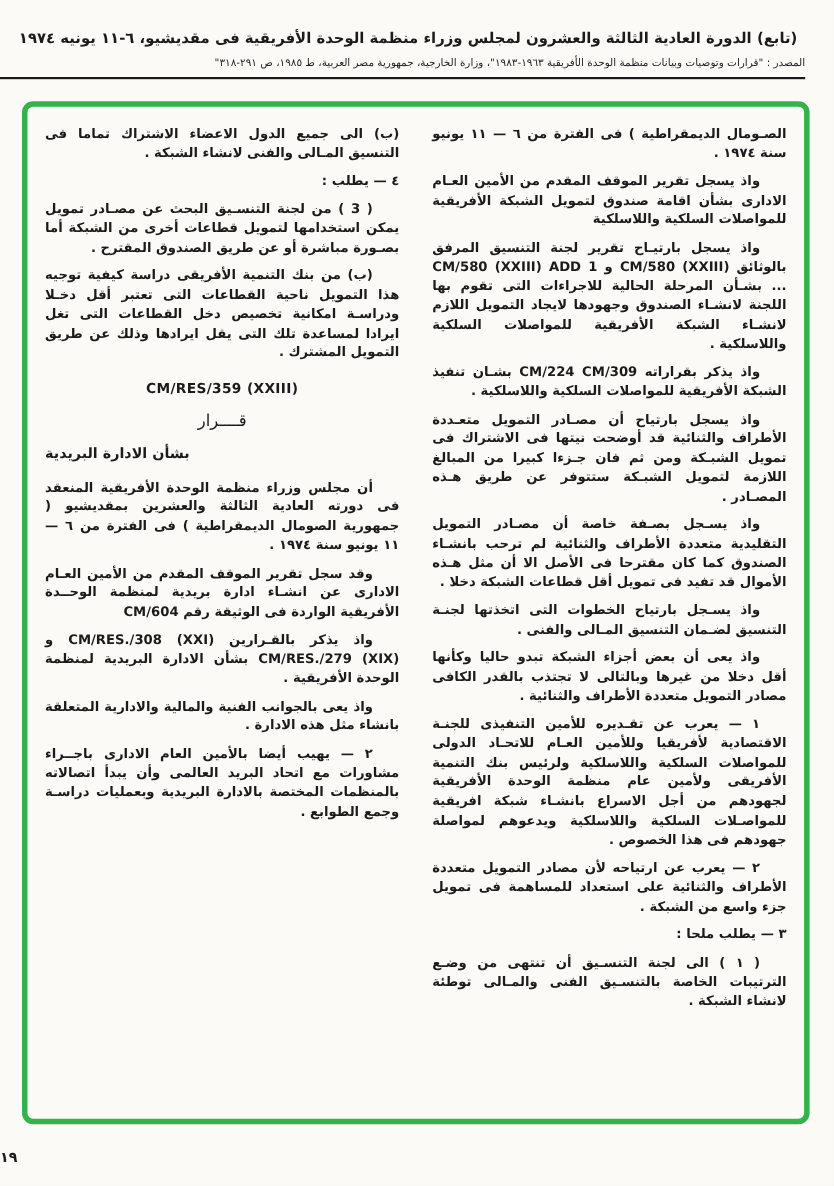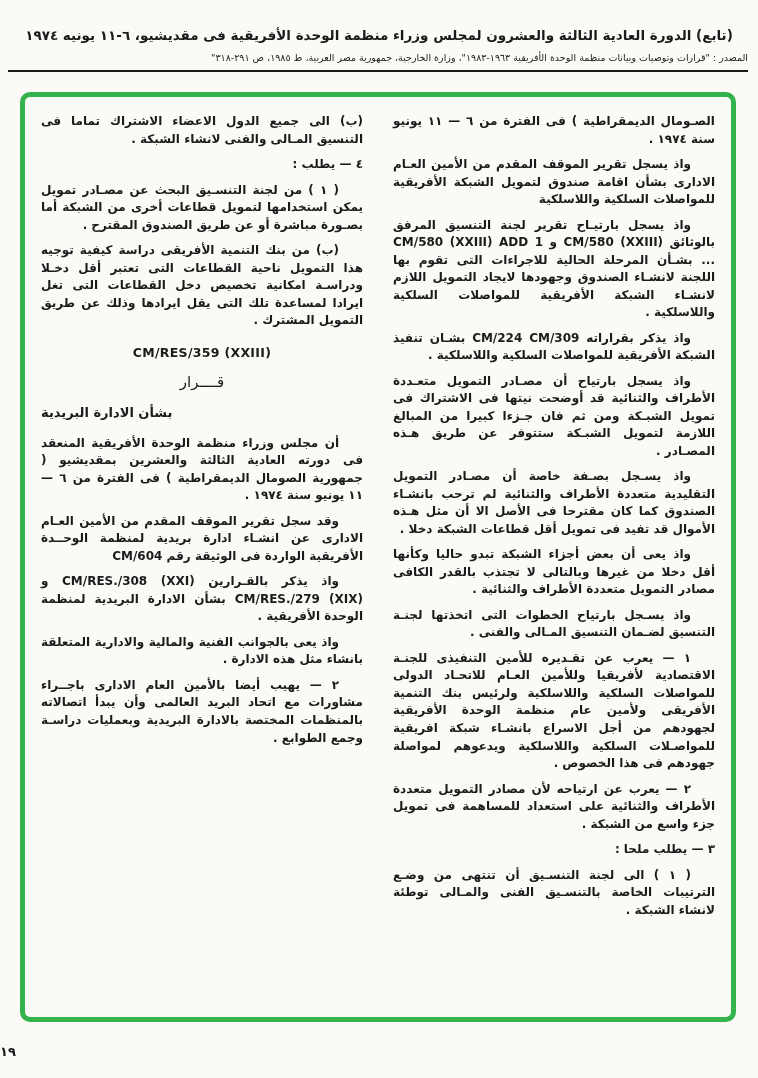--- a/index.html
+++ b/index.html
@@ -11,21 +11,21 @@
     overflow: hidden;
   }
   .page {
     position: relative;
     width: 758px; height: 1078px;
     background: #fbfaf7;
     direction: rtl;
     color: #1b1b1b;
   }
   
-  .header { padding: 26px 10px 0 10px; }
+  .header { padding: 26px 26px 0 10px; }
   .doc-title {
     text-align: center;
     font-weight: bold;
     font-size: 13.5px;
     line-height: 1.4;
   }
   .doc-source {
     margin-top: 7px;
     font-size: 9.5px;
     text-align: right;
@@ -112,32 +112,32 @@
   <div class="content-box">
     <div class="columns">
 
       <div class="col">
         <p class="para noindent">الصـومال الديمقراطية ) فى الفترة من ٦ — ١١ يونيو سنة ١٩٧٤ .</p>
         <p class="para">واذ يسجل تقرير الموقف المقدم من الأمين العـام الادارى بشأن اقامة صندوق لتمويل الشبكة الأفريقية للمواصلات السلكية واللاسلكية</p>
         <p class="para">واذ يسجل بارتيـاح تقرير لجنة التنسيق المرفق بالوثائق CM/580 (XXIII) و CM/580 (XXIII) ADD 1 ... بشـأن المرحلة الحالية للاجراءات التى تقوم بها اللجنة لانشـاء الصندوق وجهودها لايجاد التمويل اللازم لانشـاء الشبكة الأفريقية للمواصلات السلكية واللاسلكية .</p>
         <p class="para">واذ يذكر بقراراته CM/224 CM/309 بشـان تنفيذ الشبكة الأفريقية للمواصلات السلكية واللاسلكية .</p>
         <p class="para">واذ يسجل بارتياح أن مصـادر التمويل متعـددة الأطراف والثنائية قد أوضحت نيتها فى الاشتراك فى تمويل الشبـكة ومن ثم فان جـزءا كبيرا من المبالغ اللازمة لتمويل الشبـكة ستتوفر عن طريق هـذه المصـادر .</p>
         <p class="para">واذ يسـجل بصـفة خاصة أن مصـادر التمويل التقليدية متعددة الأطراف والثنائية لم ترحب بانشـاء الصندوق كما كان مقترحا فى الأصل الا أن مثل هـذه الأموال قد تفيد فى تمويل أقل قطاعات الشبكة دخلا .</p>
+        <p class="para">واذ يسـجل بارتياح الخطوات التى اتخذتها لجنـة التنسيق لضـمان التنسيق المـالى والفنى .</p>
         <p class="para">واذ يعى أن بعض أجزاء الشبكة تبدو حاليا وكأنها أقل دخلا من غيرها وبالتالى لا تجتذب بالقدر الكافى مصادر التمويل متعددة الأطراف والثنائية .</p>
-        <p class="para">واذ يسـجل بارتياح الخطوات التى اتخذتها لجنـة التنسيق لضـمان التنسيق المـالى والفنى .</p>
         <p class="para">١ — يعرب عن تقـديره للأمين التنفيذى للجنـة الاقتصادية لأفريقيا وللأمين العـام للاتحـاد الدولى للمواصلات السلكية واللاسلكية ولرئيس بنك التنمية الأفريقى ولأمين عام منظمة الوحدة الأفريقية لجهودهم من أجل الاسراع بانشـاء شبكة افريقية للمواصـلات السلكية واللاسلكية ويدعوهم لمواصلة جهودهم فى هذا الخصوص .</p>
         <p class="para">٢ — يعرب عن ارتياحه لأن مصادر التمويل متعددة الأطراف والثنائية على استعداد للمساهمة فى تمويل جزء واسع من الشبكة .</p>
         <p class="para bold">٣ — يطلب ملحا :</p>
         <p class="para">( ١ ) الى لجنة التنسـيق أن تنتهى من وضـع الترتيبات الخاصة بالتنسـيق الفنى والمـالى توطئة لانشاء الشبكة .</p>
       </div>
 
       <div class="col">
         <p class="para noindent">(ب) الى جميع الدول الاعضاء الاشتراك تماما فى التنسيق المـالى والفنى لانشاء الشبكة .</p>
         <p class="para bold">٤ — يطلب :</p>
-        <p class="para">( ١ ) من لجنة التنسـيق البحث عن مصـادر تمويل يمكن استخدامها لتمويل قطاعات أخرى من الشبكة أما بصـورة مباشرة أو عن طريق الصندوق المقترح .</p>
+        <p class="para">( 3 ) من لجنة التنسـيق البحث عن مصـادر تمويل يمكن استخدامها لتمويل قطاعات أخرى من الشبكة أما بصـورة مباشرة أو عن طريق الصندوق المقترح .</p>
         <p class="para">(ب) من بنك التنمية الأفريقى دراسة كيفية توجيه هذا التمويل ناحية القطاعات التى تعتبر أقل دخـلا ودراسـة امكانية تخصيص دخل القطاعات التى تغل ايرادا لمساعدة تلك التى يقل ايرادها وذلك عن طريق التمويل المشترك .</p>
         <p class="para docref">CM/RES/359 (XXIII)</p>
         <p class="para heading-center">قــــرار</p>
         <p class="para subheading">بشأن الادارة البريدية</p>
         <p class="para">أن مجلس وزراء منظمة الوحدة الأفريقية المنعقد فى دورته العادية الثالثة والعشرين بمقديشيو ( جمهورية الصومال الديمقراطية ) فى الفترة من ٦ — ١١ يونيو سنة ١٩٧٤ .</p>
         <p class="para">وقد سجل تقرير الموقف المقدم من الأمين العـام الادارى عن انشـاء ادارة بريدية لمنظمة الوحــدة الأفريقية الواردة فى الوثيقة رقم CM/604</p>
         <p class="para">واذ يذكر بالقـرارين CM/RES./308 (XXI) و CM/RES./279 (XIX) بشأن الادارة البريدية لمنظمة الوحدة الأفريقية .</p>
         <p class="para">واذ يعى بالجوانب الفنية والمالية والادارية المتعلقة بانشاء مثل هذه الادارة .</p>
         <p class="para">٢ — يهيب أيضا بالأمين العام الادارى باجــراء مشاورات مع اتحاد البريد العالمى وأن يبدأ اتصالاته بالمنظمات المختصة بالادارة البريدية وبعمليات دراسـة وجمع الطوابع .</p>
       </div>

